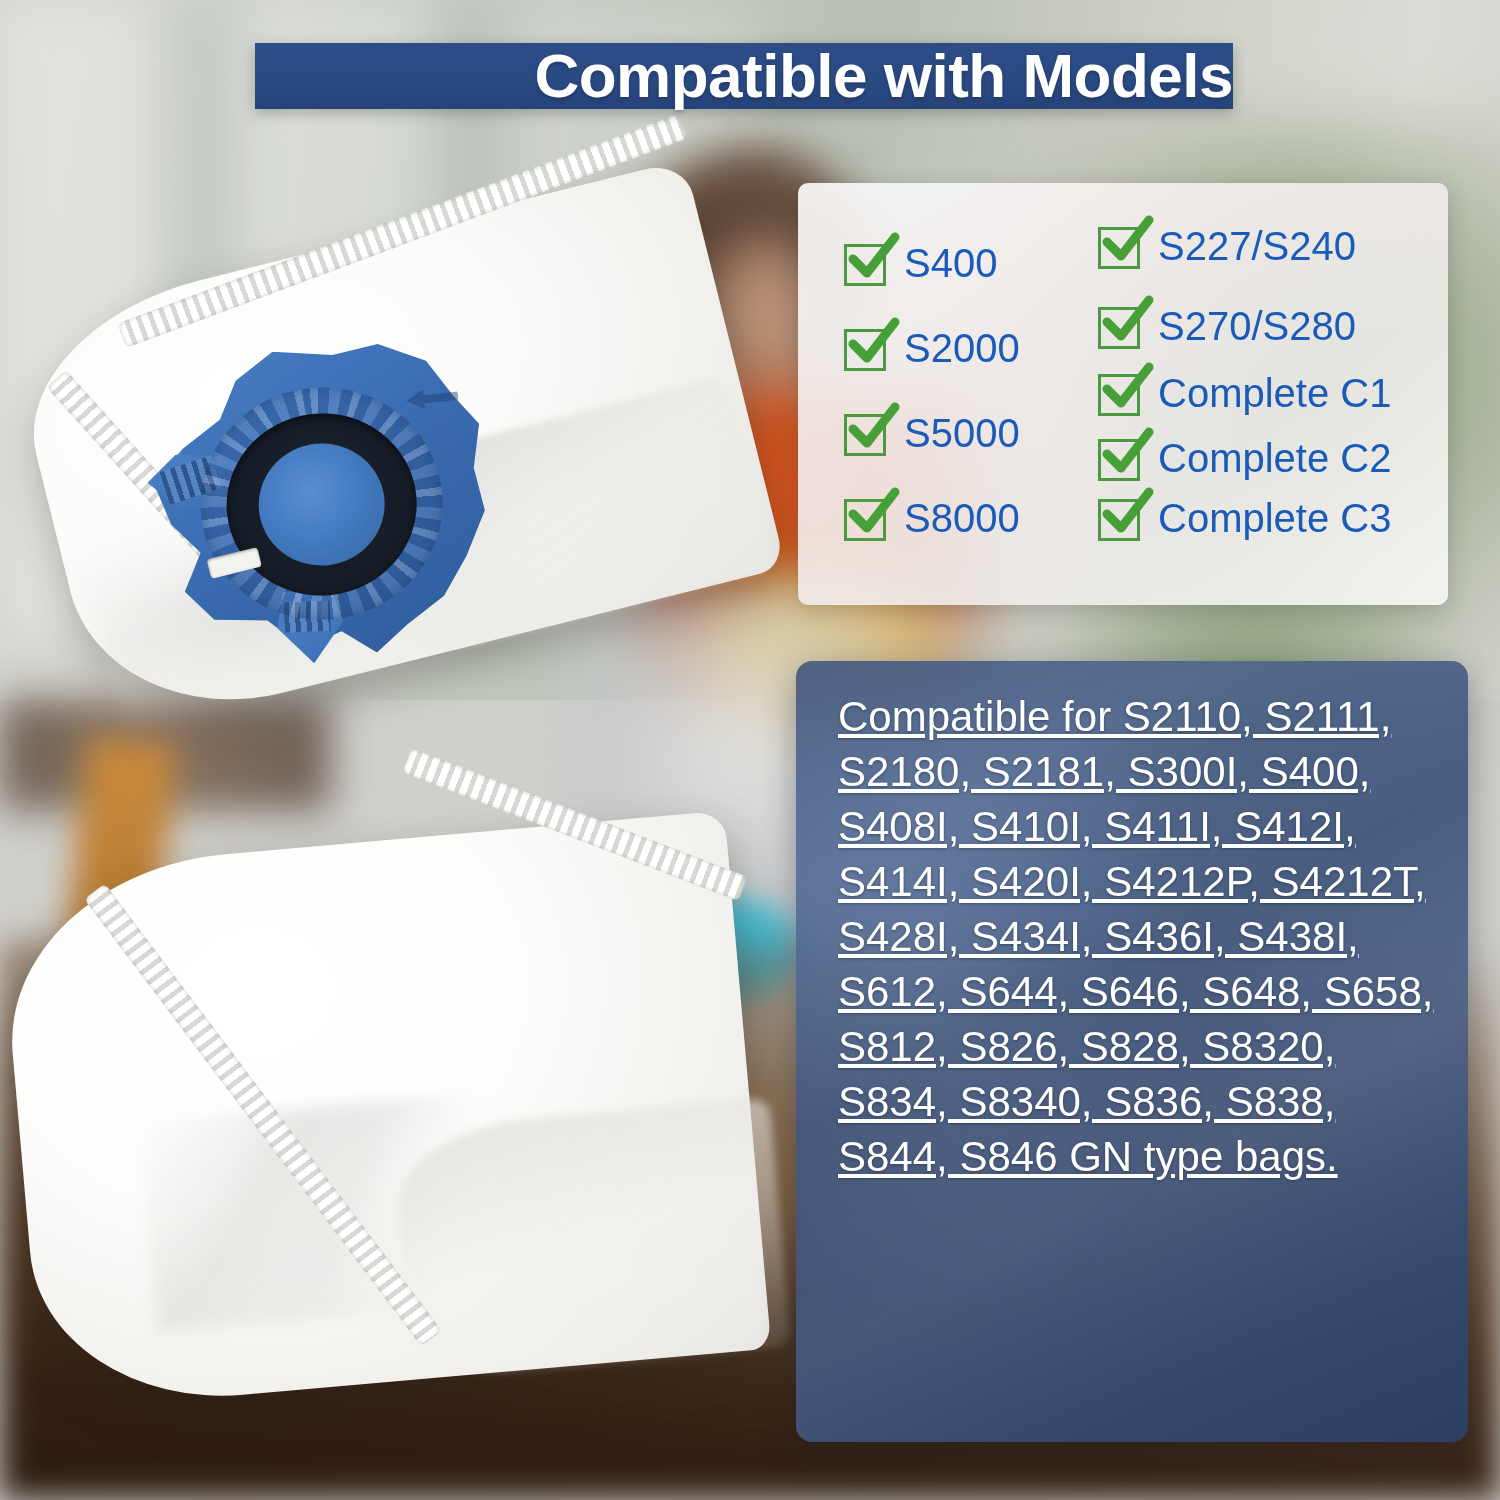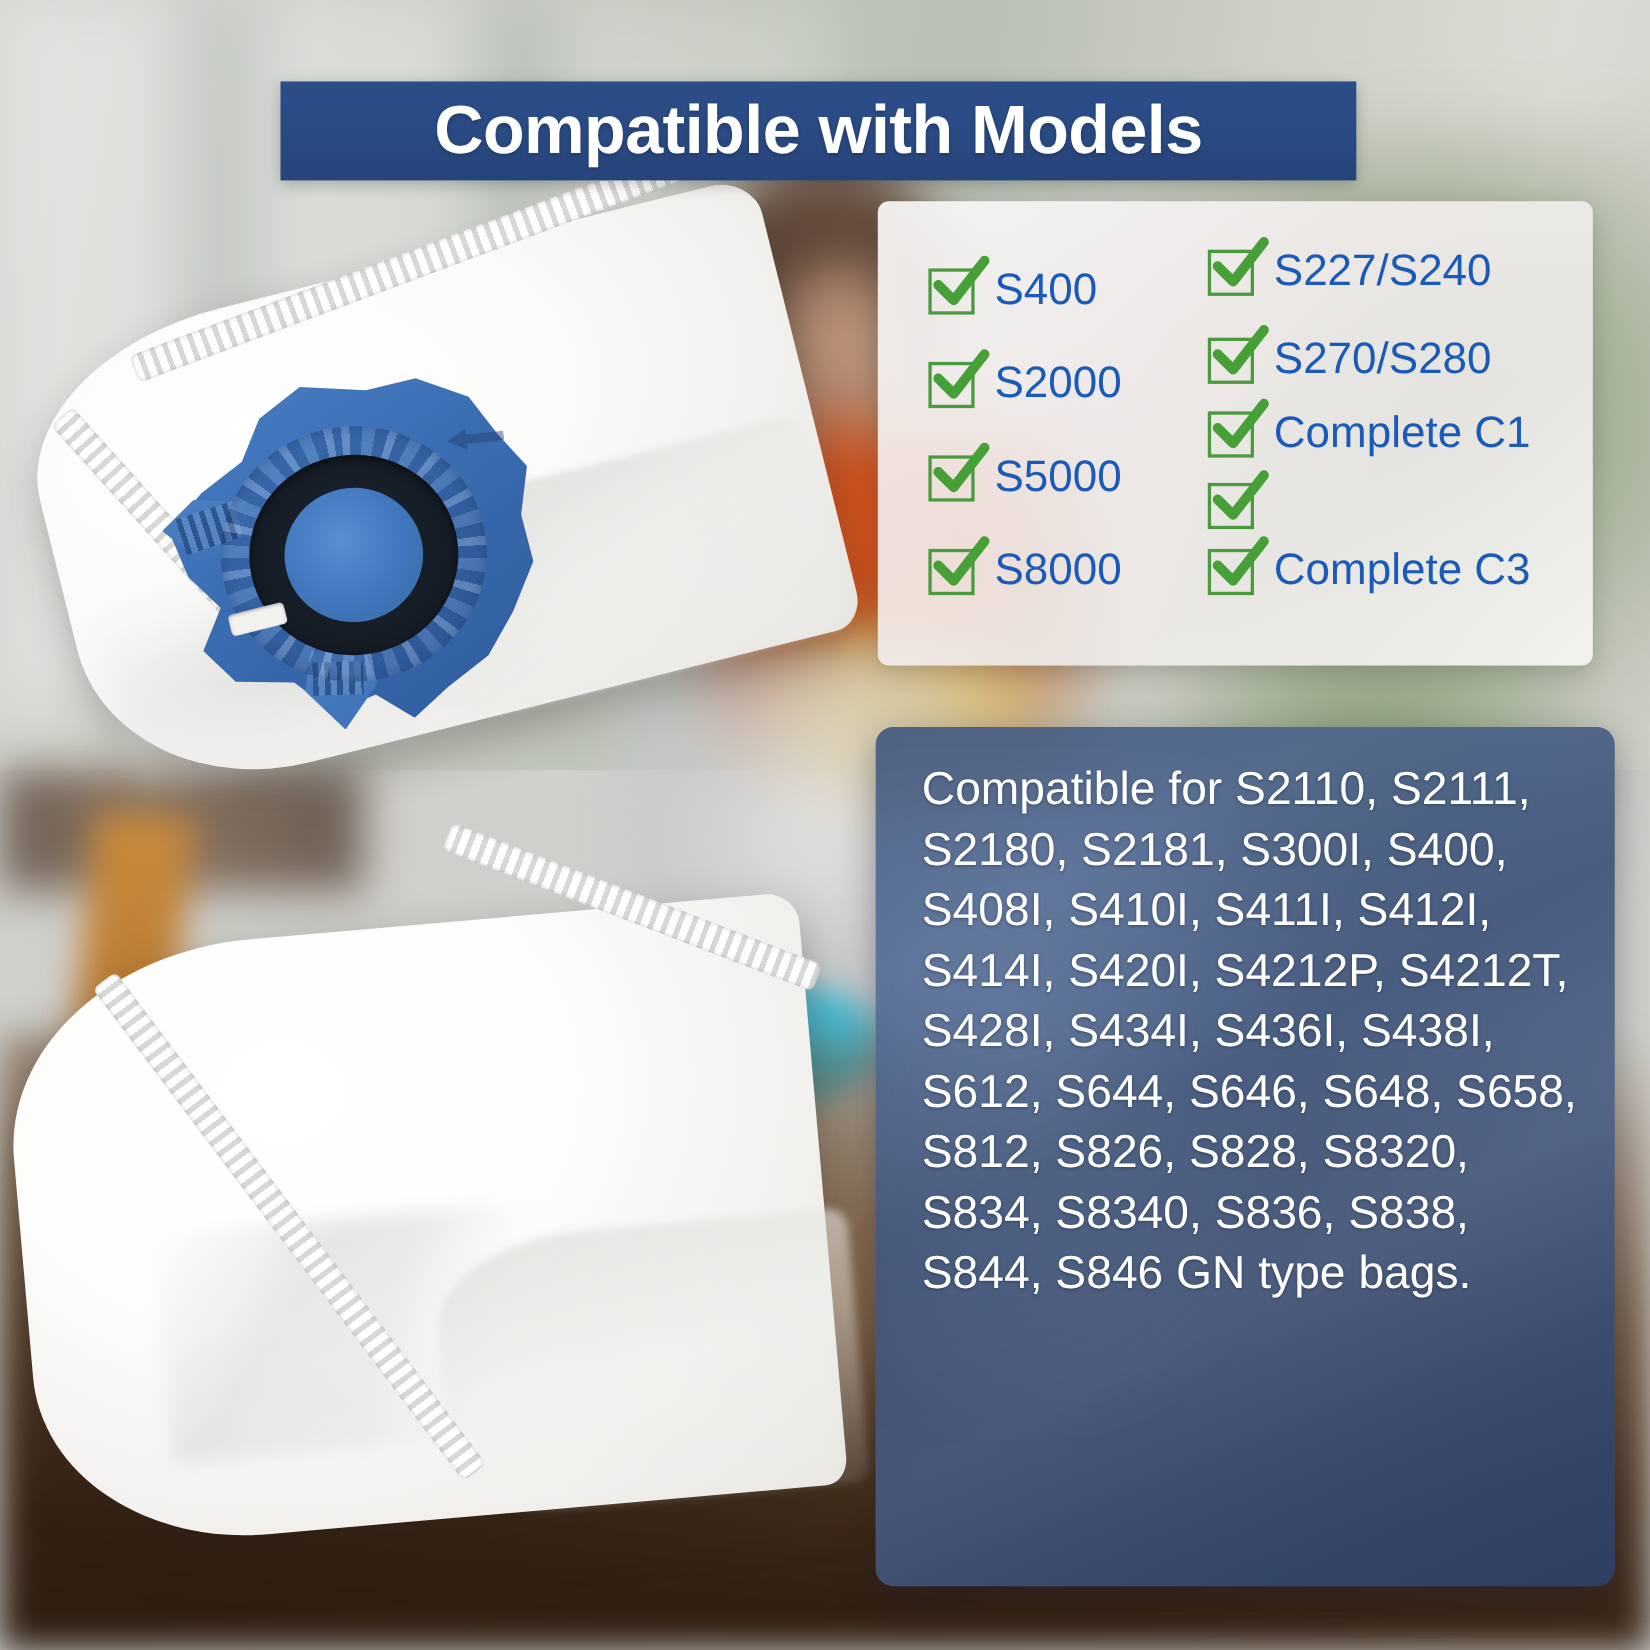--- a/index.html
+++ b/index.html
@@ -337,27 +337,26 @@
     transform: rotate(58deg);
     border-radius: 6px;
   }
 
   
   .banner {
     position: absolute;
     left: 255px;
     top: 43px;
     width: 978px;
-    height: 90px;
+    height: 66px;
     background: linear-gradient(180deg, #2c4d88 0%, #2a4a83 55%, #26447a 100%);
     box-shadow: 0 4px 14px rgba(0,0,0,0.25);
     display: flex;
     align-items: center;
-    justify-content: center;
-    margin-top: 31px;
+    justify-content: flex-end;
   }
   .banner-title {
     color: #ffffff;
     font-size: 62px;
     font-weight: 700;
     letter-spacing: -0.5px;
     line-height: 1;
     white-space: nowrap;
     text-shadow: 0 2px 4px rgba(0,0,0,0.22);
   }
@@ -454,20 +453,21 @@
   .info-text {
     position: absolute;
     left: 42px;
     top: 28px;
     right: 14px;
     color: #ffffff;
     font-size: 42px;
     line-height: 55px;
     font-weight: 400;
     text-shadow: 0 1px 3px rgba(20,30,50,0.45);
+    text-decoration: underline;
   }
   .info-text .ln { display: block; white-space: nowrap; }
 </style>
 </head>
 <body>
 
 <div id="stage">
 
   <div class="bg-layer">
     <div class="bg-wall"></div>
@@ -612,20 +612,21 @@
 
         <div class="check-row" style="top:246px">
           <span class="checkbox">
             <span class="box"></span>
             <span class="tick">
               <svg width="52" height="50" viewBox="0 0 52 50">
                   <path d="M5 27 L19 41 L47 5" fill="none" stroke="#46a037" stroke-width="9" stroke-linecap="round" stroke-linejoin="round"></path>
                 </svg>
             </span>
           </span>
+          <span class="check-label">Complete C2</span>
         </div>
 
         <div class="check-row" style="top:306px">
           <span class="checkbox">
             <span class="box"></span>
             <span class="tick">
               <svg width="52" height="50" viewBox="0 0 52 50">
                   <path d="M5 27 L19 41 L47 5" fill="none" stroke="#46a037" stroke-width="9" stroke-linecap="round" stroke-linejoin="round"></path>
                 </svg>
             </span>

